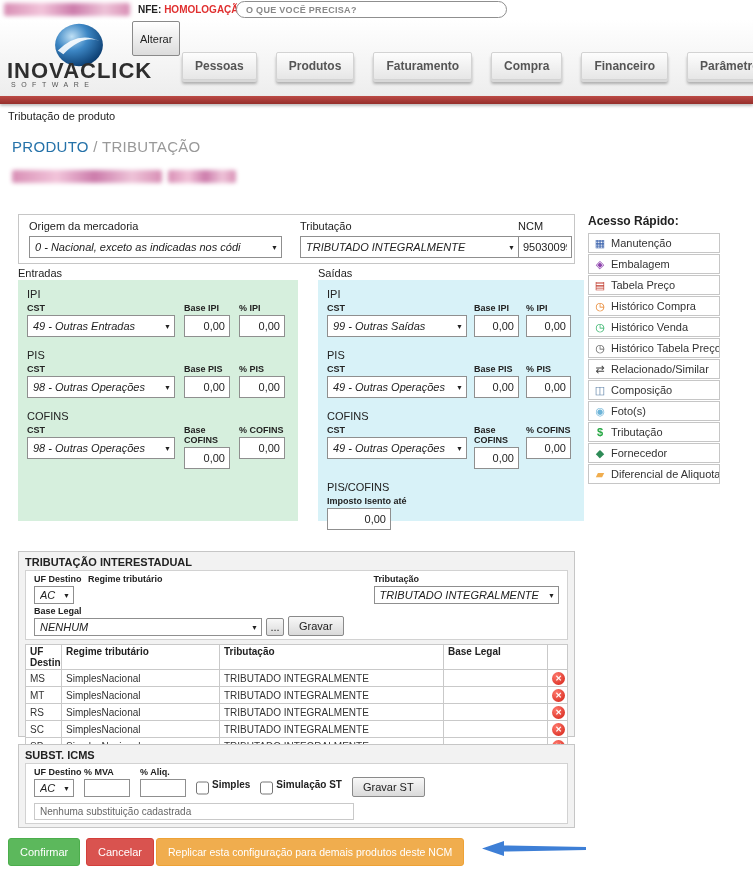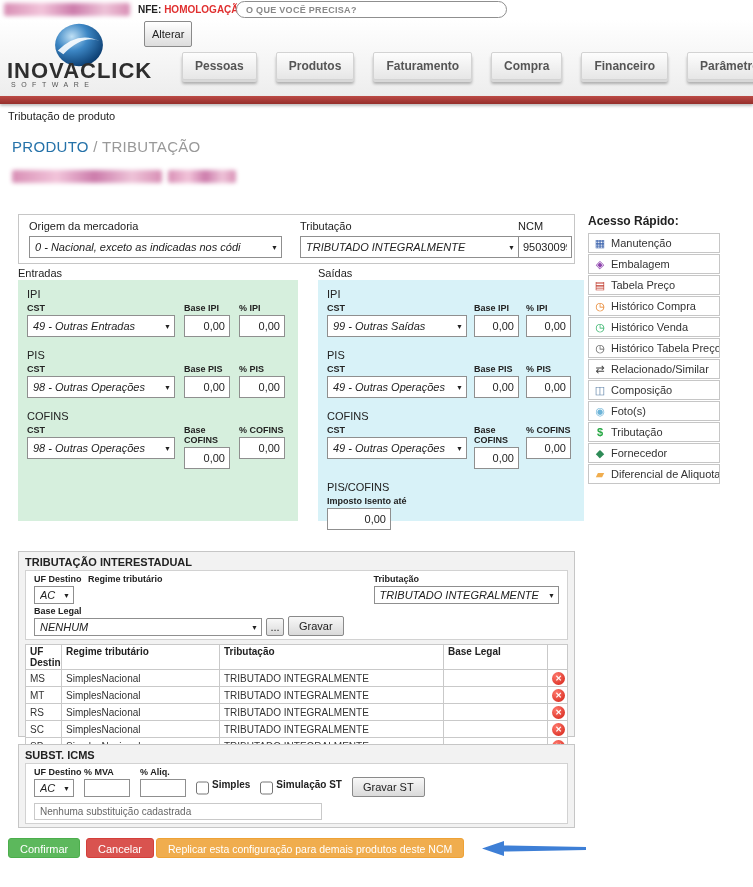--- a/index.html
+++ b/index.html
@@ -8,21 +8,21 @@
 
 .topbar{position:absolute;left:0;top:0;width:753px;height:20px;background:#fff;}
 .redact{position:absolute;border-radius:2px;background:linear-gradient(90deg,#d88fb5,#f2c4da 30%,#cc7cab 55%,#eec3d8 80%,#d88fb5);filter:blur(2px);}
 .redact-top{left:4px;top:3px;width:126px;height:13px;}
 .redact-p1{left:12px;top:170px;width:150px;height:13px;}
 .redact-p2{left:168px;top:170px;width:68px;height:13px;}
 .nfe{position:absolute;left:138px;top:4px;font-size:10px;font-weight:bold;color:#222;}
 .nfe b{color:#e03030;}
 .search{position:absolute;left:236px;top:1px;width:271px;height:17px;border:1px solid #8f8f8f;border-radius:9px;font-size:9px;padding:0 9px;color:#555;font-family:"Liberation Sans",sans-serif;background:#fff;}
 .search::placeholder{color:#888;font-weight:bold;letter-spacing:.3px;}
-.btn-alterar{position:absolute;left:132px;top:21px;height:26px;font-size:11px;padding:0 7px;background:linear-gradient(#fff,#dcdcdc);border:1px solid #8a8a8a;border-radius:2px;color:#222;z-index:5;cursor:pointer;font-family:inherit;margin-left:12px;}
+.btn-alterar{position:absolute;left:132px;top:21px;height:35px;font-size:11px;padding:0 7px;background:linear-gradient(#fff,#dcdcdc);border:1px solid #8a8a8a;border-radius:2px;color:#222;z-index:5;cursor:pointer;font-family:inherit;}
 
 
 .header{position:absolute;left:0;top:20px;width:753px;height:76px;background:linear-gradient(#ffffff,#ededed);}
 .logo-sphere{position:absolute;left:50px;top:2px;width:58px;height:46px;}
 .brand{position:absolute;left:7px;top:38px;font-size:22px;font-weight:bold;color:#2e2e2e;letter-spacing:1px;}
 .brand-sub{position:absolute;left:11px;top:61px;font-size:7px;letter-spacing:5.5px;color:#555;}
 .nav{position:absolute;left:182px;top:32px;display:flex;gap:19px;}
 .tab{padding:6px 12px;background:linear-gradient(#fdfdfd,#e6e6e6);border:1px solid #d3d3d3;border-radius:2px;font-size:12px;font-weight:bold;color:#555;box-shadow:0 2px 0 #d8d8d8,0 4px 3px rgba(0,0,0,.28);cursor:pointer;white-space:nowrap;}
 .redbar{position:absolute;left:0;top:96px;width:753px;height:8px;background:linear-gradient(#bb4a45,#962f2c);box-shadow:0 2px 3px rgba(0,0,0,.25);}
 
@@ -85,24 +85,24 @@
 .itab th{font-weight:bold;color:#222;vertical-align:top;line-height:11px;}
 .th-uf{width:36px;}.th-reg{width:158px;}.th-tri{width:224px;}.th-del{width:20px;}
 .itab td{height:15px;line-height:13px;}
 .td-del{text-align:center;}
 .del{display:inline-block;width:13px;height:13px;border-radius:50%;background:radial-gradient(circle at 35% 30%,#ff7a6e,#d21e12);color:#fff;font-size:8px;font-weight:bold;text-align:center;line-height:13px;cursor:pointer;}
 
 
 .box-sub{position:absolute;left:18px;top:744px;width:557px;height:84px;background:#f2f2f2;border:1px solid #c6c6c6;padding:4px 6px;}
 .sub-row{display:flex;gap:10px;align-items:flex-end;}
 .chk{display:flex;gap:3px;font-size:10px;font-weight:bold;color:#222;height:18px;}
-.strip{margin-top:6px;width:288px;border:1px solid #c9c9c9;background:#fff;font-size:10px;color:#666;padding:2px 5px;}
-
-
-.btn-footer{position:absolute;top:838px;height:20px;line-height:20px;font-size:11px;color:#fff;border-radius:3px;padding:0 11px;cursor:pointer;border:1px solid transparent;font-family:inherit;}
+.strip{margin-top:6px;width:320px;border:1px solid #c9c9c9;background:#fff;font-size:10px;color:#666;padding:2px 5px;}
+
+
+.btn-footer{position:absolute;top:838px;height:28px;line-height:20px;font-size:11px;color:#fff;border-radius:3px;padding:0 11px;cursor:pointer;border:1px solid transparent;font-family:inherit;}
 .btn-confirm{left:8px;background:#5cb85c;border-color:#4cae4c;}
 .btn-cancel{left:86px;background:#d9534f;border-color:#d43f3a;}
 .btn-replicate{left:156px;background:#f0ad4e;border-color:#eea236;font-size:10.5px;}
 .arrow{position:absolute;left:482px;top:841px;width:104px;height:15px;}
 </style>
 </head>
 <body>
 
 <div class="topbar">
   <div class="redact redact-top"></div>

